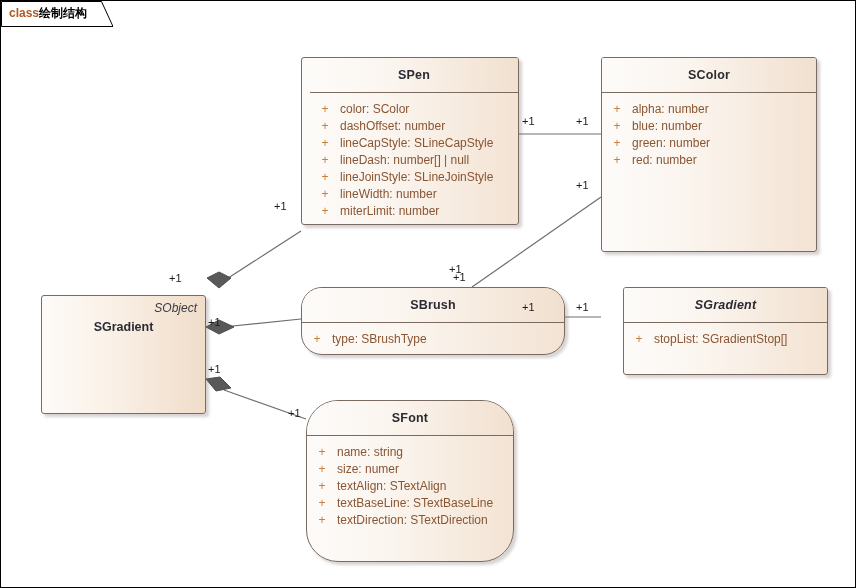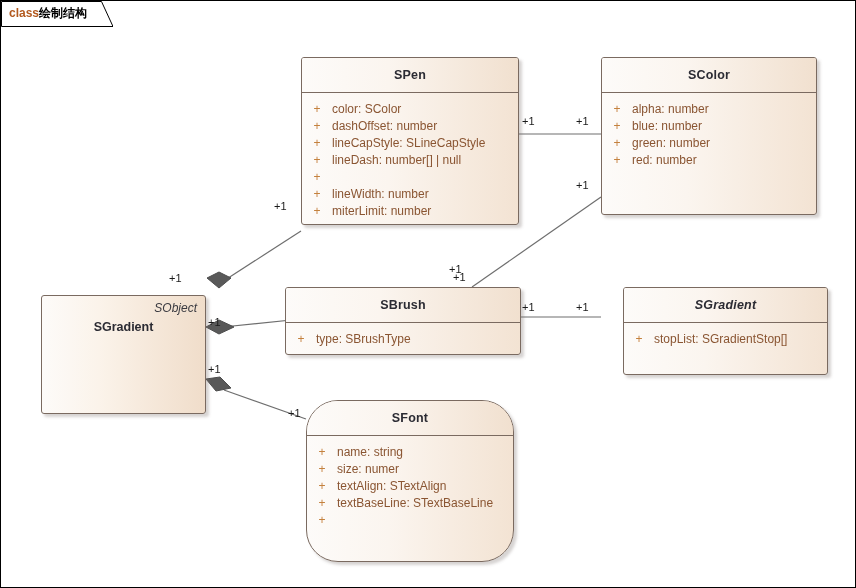--- a/index.html
+++ b/index.html
@@ -190,21 +190,21 @@
   <div class="mult" style="left:448px; top:262px;">+1</div>
   <div class="mult" style="left:168px; top:271px;">+1</div>
   <div class="mult" style="left:273px; top:199px;">+1</div>
   <div class="mult" style="left:207px; top:315px;">+1</div>
   <div class="mult" style="left:452px; top:270px;">+1</div>
   <div class="mult" style="left:207px; top:362px;">+1</div>
   <div class="mult" style="left:521px; top:300px;">+1</div>
   <div class="mult" style="left:575px; top:300px;">+1</div>
   <div class="mult" style="left:287px; top:406px;">+1</div>
 
-  <div class="uml-class" id="cls-spen" style="left:300px; top:56px; width:218px; height:168px;">
+  <div class="uml-class" id="cls-spen" style="left:300px; top:56px; width:218px; height:168px;padding-left:8px;">
     <div class="title-bar">
       <span class="cls-name">SPen</span>
     </div>
     <div class="attrs">
       <div class="attr-row">
         <span class="attr-vis">+</span>
         <span class="attr-text">color: SColor</span>
       </div>
       <div class="attr-row">
         <span class="attr-vis">+</span>
@@ -213,33 +213,34 @@
       <div class="attr-row">
         <span class="attr-vis">+</span>
         <span class="attr-text">lineCapStyle: SLineCapStyle</span>
       </div>
       <div class="attr-row">
         <span class="attr-vis">+</span>
         <span class="attr-text">lineDash: number[] | null</span>
       </div>
       <div class="attr-row">
         <span class="attr-vis">+</span>
+        <span class="attr-text">lineJoinStyle: SLineJoinStyle</span>
       </div>
       <div class="attr-row">
         <span class="attr-vis">+</span>
         <span class="attr-text">lineWidth: number</span>
       </div>
       <div class="attr-row">
         <span class="attr-vis">+</span>
         <span class="attr-text">miterLimit: number</span>
       </div>
     </div>
   </div>
 
-  <div class="uml-class" id="cls-scolor" style="left:600px; top:56px; width:216px; height:158px;">
+  <div class="uml-class" id="cls-scolor" style="left:600px; top:56px; width:216px; height:195px;">
     <div class="title-bar">
       <span class="cls-name">SColor</span>
     </div>
     <div class="attrs">
       <div class="attr-row">
         <span class="attr-vis">+</span>
         <span class="attr-text">alpha: number</span>
       </div>
       <div class="attr-row">
         <span class="attr-vis">+</span>
@@ -254,21 +255,21 @@
         <span class="attr-text">red: number</span>
       </div>
     </div>
   </div>
 
   <div class="uml-class" id="cls-spainter" style="left:40px; top:294px; width:165px; height:119px;">
     <span class="stereo">SObject</span>
     <span class="center-name">SGradient</span>
   </div>
 
-  <div class="uml-class" id="cls-sbrush" style="left:284px; top:286px; width:236px; height:68px;">
+  <div class="uml-class" id="cls-sbrush" style="left:300px; top:286px; width:264px; height:68px;border-radius:21px;">
     <div class="title-bar">
       <span class="cls-name">SBrush</span>
     </div>
     <div class="attrs">
       <div class="attr-row">
         <span class="attr-vis">+</span>
         <span class="attr-text">type: SBrushType</span>
       </div>
     </div>
   </div>
@@ -301,17 +302,18 @@
       <div class="attr-row">
         <span class="attr-vis">+</span>
         <span class="attr-text">textAlign: STextAlign</span>
       </div>
       <div class="attr-row">
         <span class="attr-vis">+</span>
         <span class="attr-text">textBaseLine: STextBaseLine</span>
       </div>
       <div class="attr-row">
         <span class="attr-vis">+</span>
+        <span class="attr-text">textDirection: STextDirection</span>
       </div>
     </div>
   </div>
 
 </div>
 
 </body></html>

